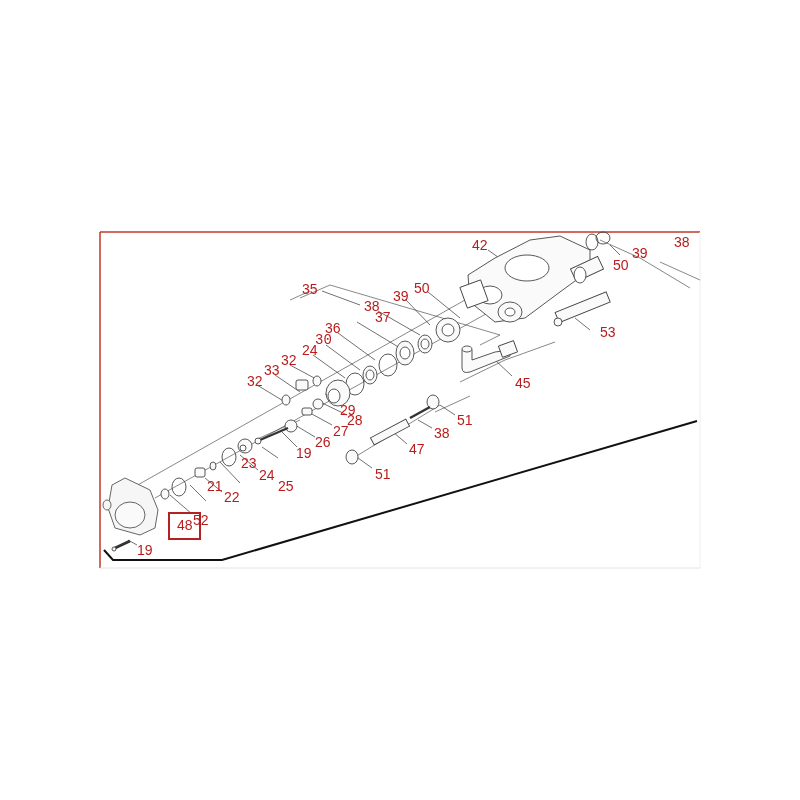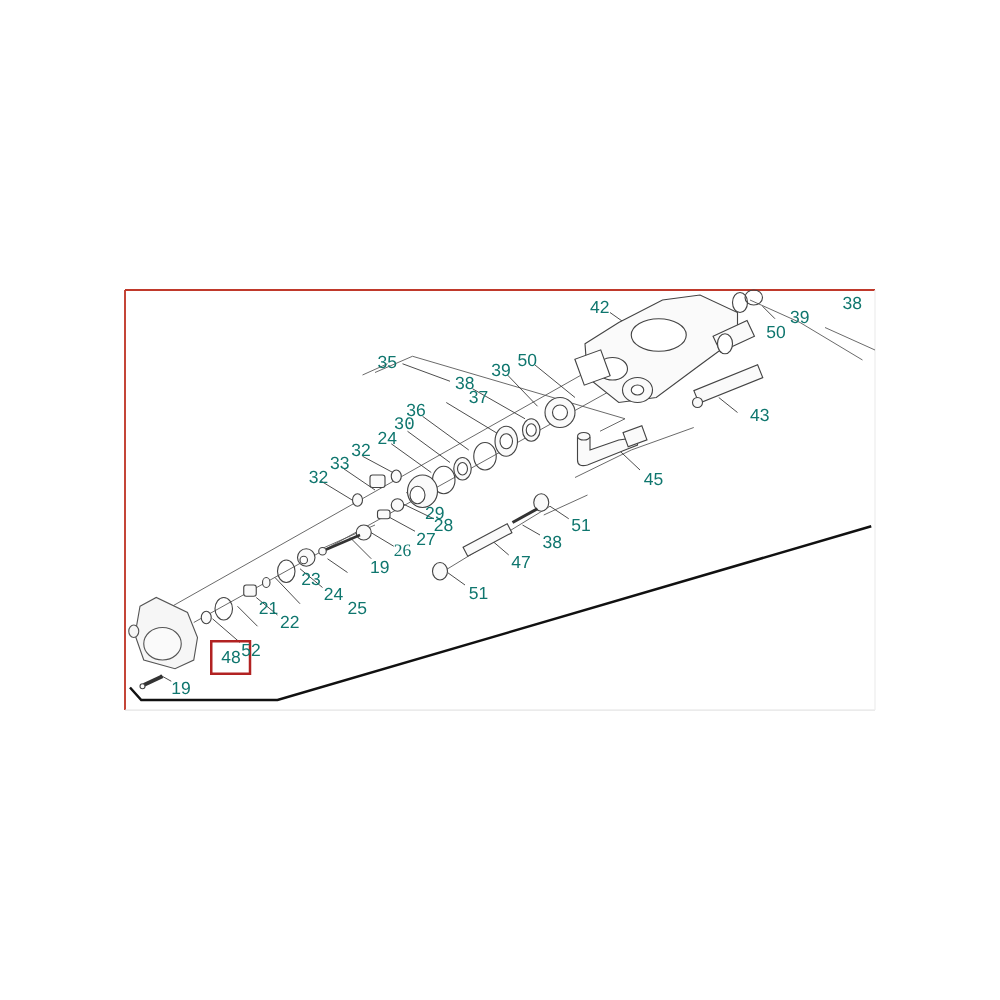--- a/index.html
+++ b/index.html
@@ -1,19 +1,19 @@
 <!DOCTYPE html>
 <html><head>
 <meta charset="utf-8">
 <style>
   html, body { margin: 0; padding: 0; background: #ffffff; }
   body { width: 800px; height: 800px; position: relative; overflow: hidden; font-family: "Liberation Sans", sans-serif; }
   #diagram-frame { position: absolute; left: 0; top: 0; width: 800px; height: 800px; }
   svg { position: absolute; left: 0; top: 0; }
-  .lbl { position: absolute; font-family: "Liberation Sans", sans-serif; font-size: 14px; color: #0f766e; line-height: 14px; white-space: nowrap; }
+  .lbl { position: absolute; font-family: "Liberation Sans", sans-serif; font-size: 14px; color: #b91c1c; line-height: 14px; white-space: nowrap; }
   .hl-box { position: absolute; border: 2px solid #b22222; box-sizing: border-box; }
 </style>
 </head>
 <body>
 
 <div id="diagram-frame">
   <svg width="800" height="800" viewBox="0 0 800 800">
 
     <g>
       <line x1="100" y1="232" x2="700" y2="232" stroke="#c0392b" stroke-width="1.5"></line>
@@ -159,32 +159,32 @@
   <span class="lbl" style="left:674px;top:235px;">38</span>
   <span class="lbl" style="left:632px;top:246px;">39</span>
   <span class="lbl" style="left:613px;top:258px;">50</span>
   <span class="lbl" style="left:302px;top:282px;">35</span>
   <span class="lbl" style="left:364px;top:299px;">38</span>
   <span class="lbl" style="left:393px;top:289px;">39</span>
   <span class="lbl" style="left:414px;top:281px;">50</span>
   <span class="lbl" style="left:345px;top:310px;margin-left:30px;">37</span>
   <span class="lbl" style="left:325px;top:321px;">36</span>
   <span class="lbl" style="left:315px;top:333px;font-family:Liberation Mono, monospace;">30</span>
-  <span class="lbl" style="left:600px;top:325px;">43</span>
+  <span class="lbl" style="left:600px;top:325px;">53</span>
   <span class="lbl" style="left:302px;top:343px;">24</span>
   <span class="lbl" style="left:281px;top:353px;">32</span>
   <span class="lbl" style="left:264px;top:363px;">33</span>
   <span class="lbl" style="left:247px;top:374px;">32</span>
   <span class="lbl" style="left:515px;top:376px;">45</span>
   <span class="lbl" style="left:340px;top:403px;">29</span>
   <span class="lbl" style="left:347px;top:413px;">28</span>
   <span class="lbl" style="left:457px;top:413px;">51</span>
   <span class="lbl" style="left:333px;top:424px;">27</span>
   <span class="lbl" style="left:434px;top:426px;">38</span>
-  <span class="lbl" style="left:315px;top:435px;font-family:Liberation Serif, serif;">26</span>
+  <span class="lbl" style="left:315px;top:435px;">26</span>
   <span class="lbl" style="left:296px;top:446px;">19</span>
   <span class="lbl" style="left:409px;top:442px;">47</span>
   <span class="lbl" style="left:278px;top:479px;">25</span>
   <span class="lbl" style="left:375px;top:467px;">51</span>
   <span class="lbl" style="left:259px;top:468px;">24</span>
   <span class="lbl" style="left:241px;top:456px;">23</span>
   <span class="lbl" style="left:224px;top:490px;">22</span>
   <span class="lbl" style="left:207px;top:479px;">21</span>
   <span class="lbl" style="left:193px;top:513px;">52</span>
   <span class="lbl" style="left:177px;top:518px;">48</span>

